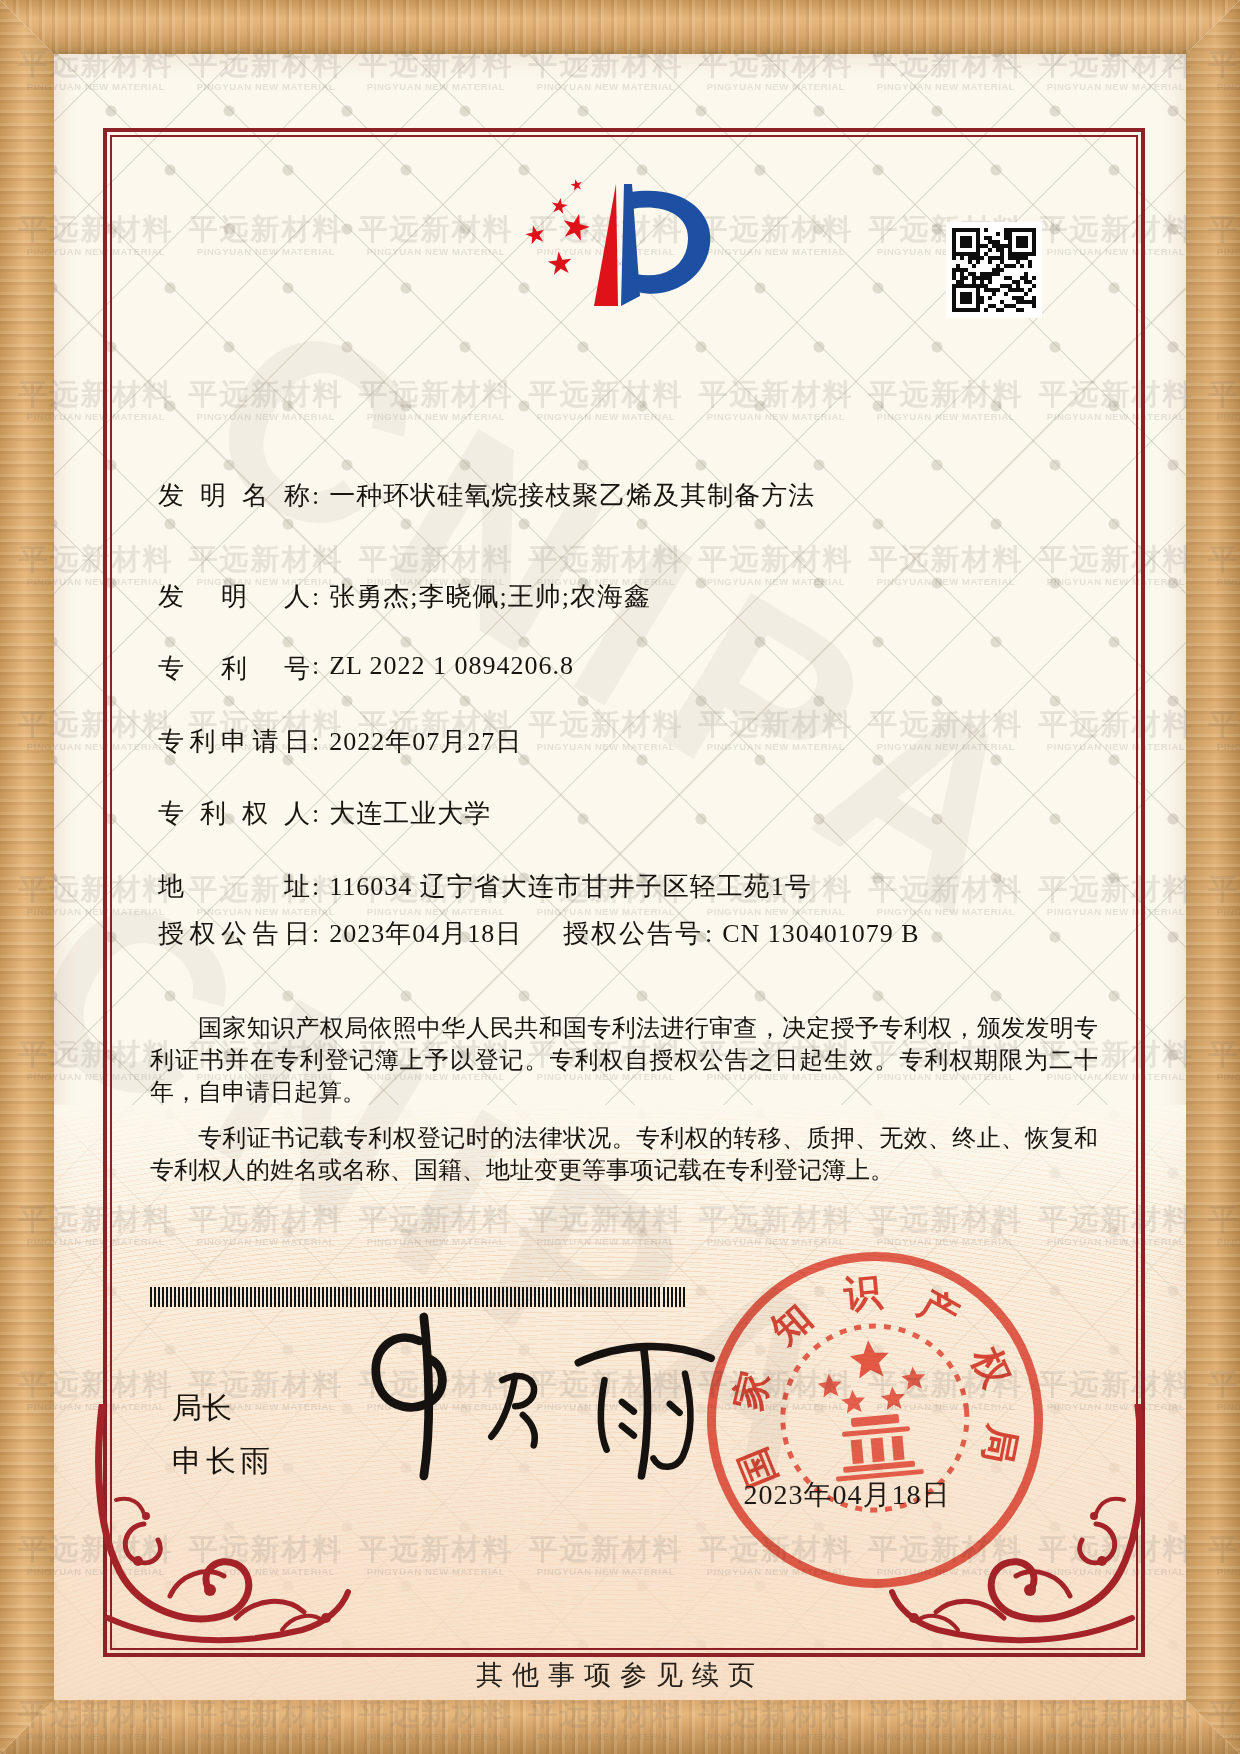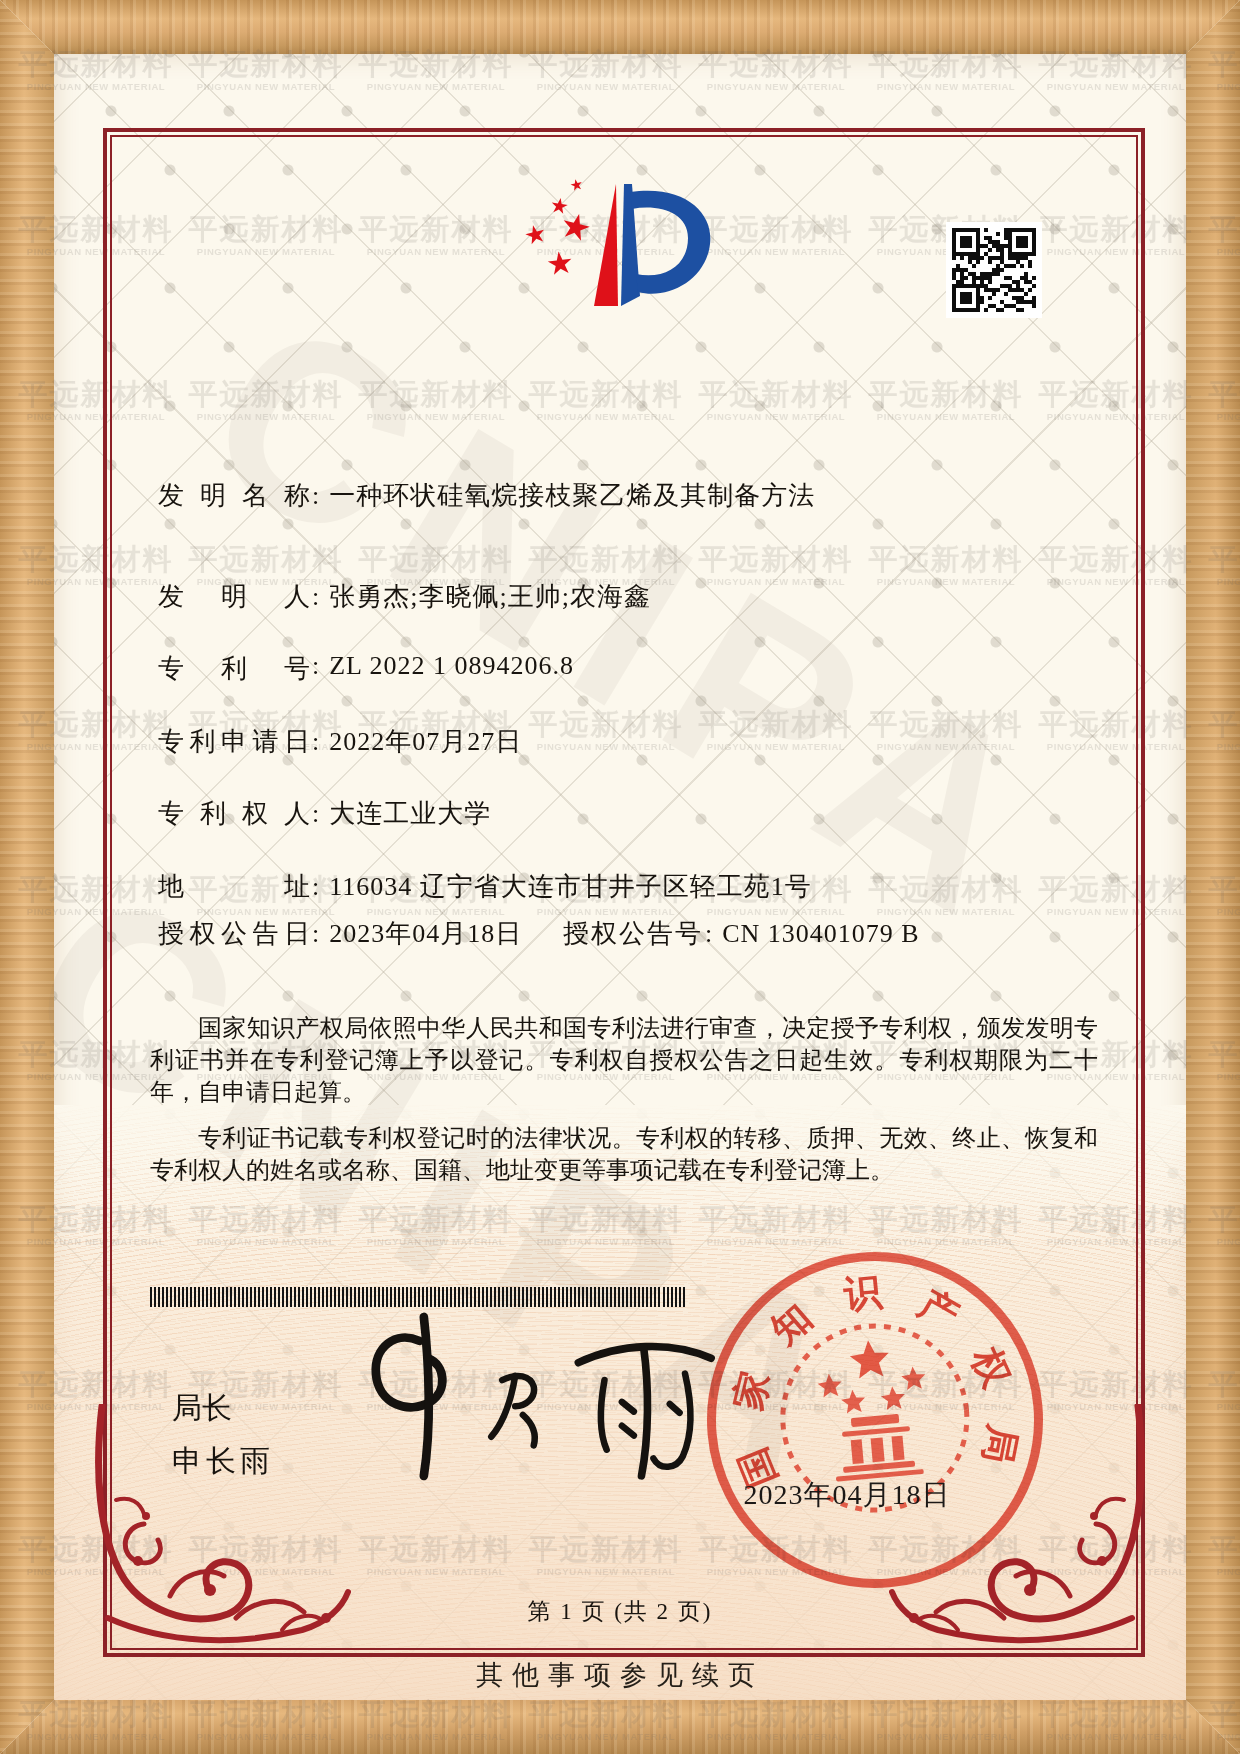--- a/index.html
+++ b/index.html
@@ -863,21 +863,20 @@
         <path stroke-width="6" d="M138,64 C152,57 164,60 167,70 C169,80 160,88 150,88"></path>
         <path stroke-width="6" d="M157,96 C166,104 170,113 167,124"></path>
         <path stroke-width="7" d="M208,48 C246,30 294,28 330,44"></path>
         <path stroke-width="7" d="M268,34 C273,70 273,116 266,152"></path>
         <path stroke-width="6" d="M232,64 C227,92 227,112 234,128"></path>
         <path stroke-width="6" d="M306,58 C313,88 313,114 304,134 C298,146 283,147 277,136"></path>
         <path stroke-width="6" d="M248,84 l11,9 M248,106 l11,9 M292,86 l9,8"></path>
       </g>
     </svg>
 
-    <div class="abs footer-page">第 1 页 (共 2 页)</div>
     <div class="abs cont-note">其他事项参见续页</div>
   </div>
 
   <div class="abs seal" id="seal" style="position:absolute;">
     <div class="seal-ring"></div>
     <svg class="emblem" width="212" height="212" viewBox="0 0 212 212">
       <g fill="rgba(231,88,72,.9)" stroke="rgba(231,88,72,.9)">
         <circle cx="106" cy="106" r="92" fill="none" stroke-width="5" stroke-dasharray="7 8"></circle>
         <path fill="rgba(231,88,72,.95)" stroke="none" d="M106,28 l5.5,13 14,1.2 -10.6,9.2 3.2,13.8 -12.1,-7.4 -12.1,7.4 3.2,-13.8 -10.6,-9.2 14,-1.2 Z"></path>
         <path stroke="none" d="M64,58 l3.4,8 8.6,.8 -6.5,5.7 2,8.5 -7.5,-4.6 -7.4,4.6 2,-8.5 -6.6,-5.7 8.6,-.8 Z"></path>

